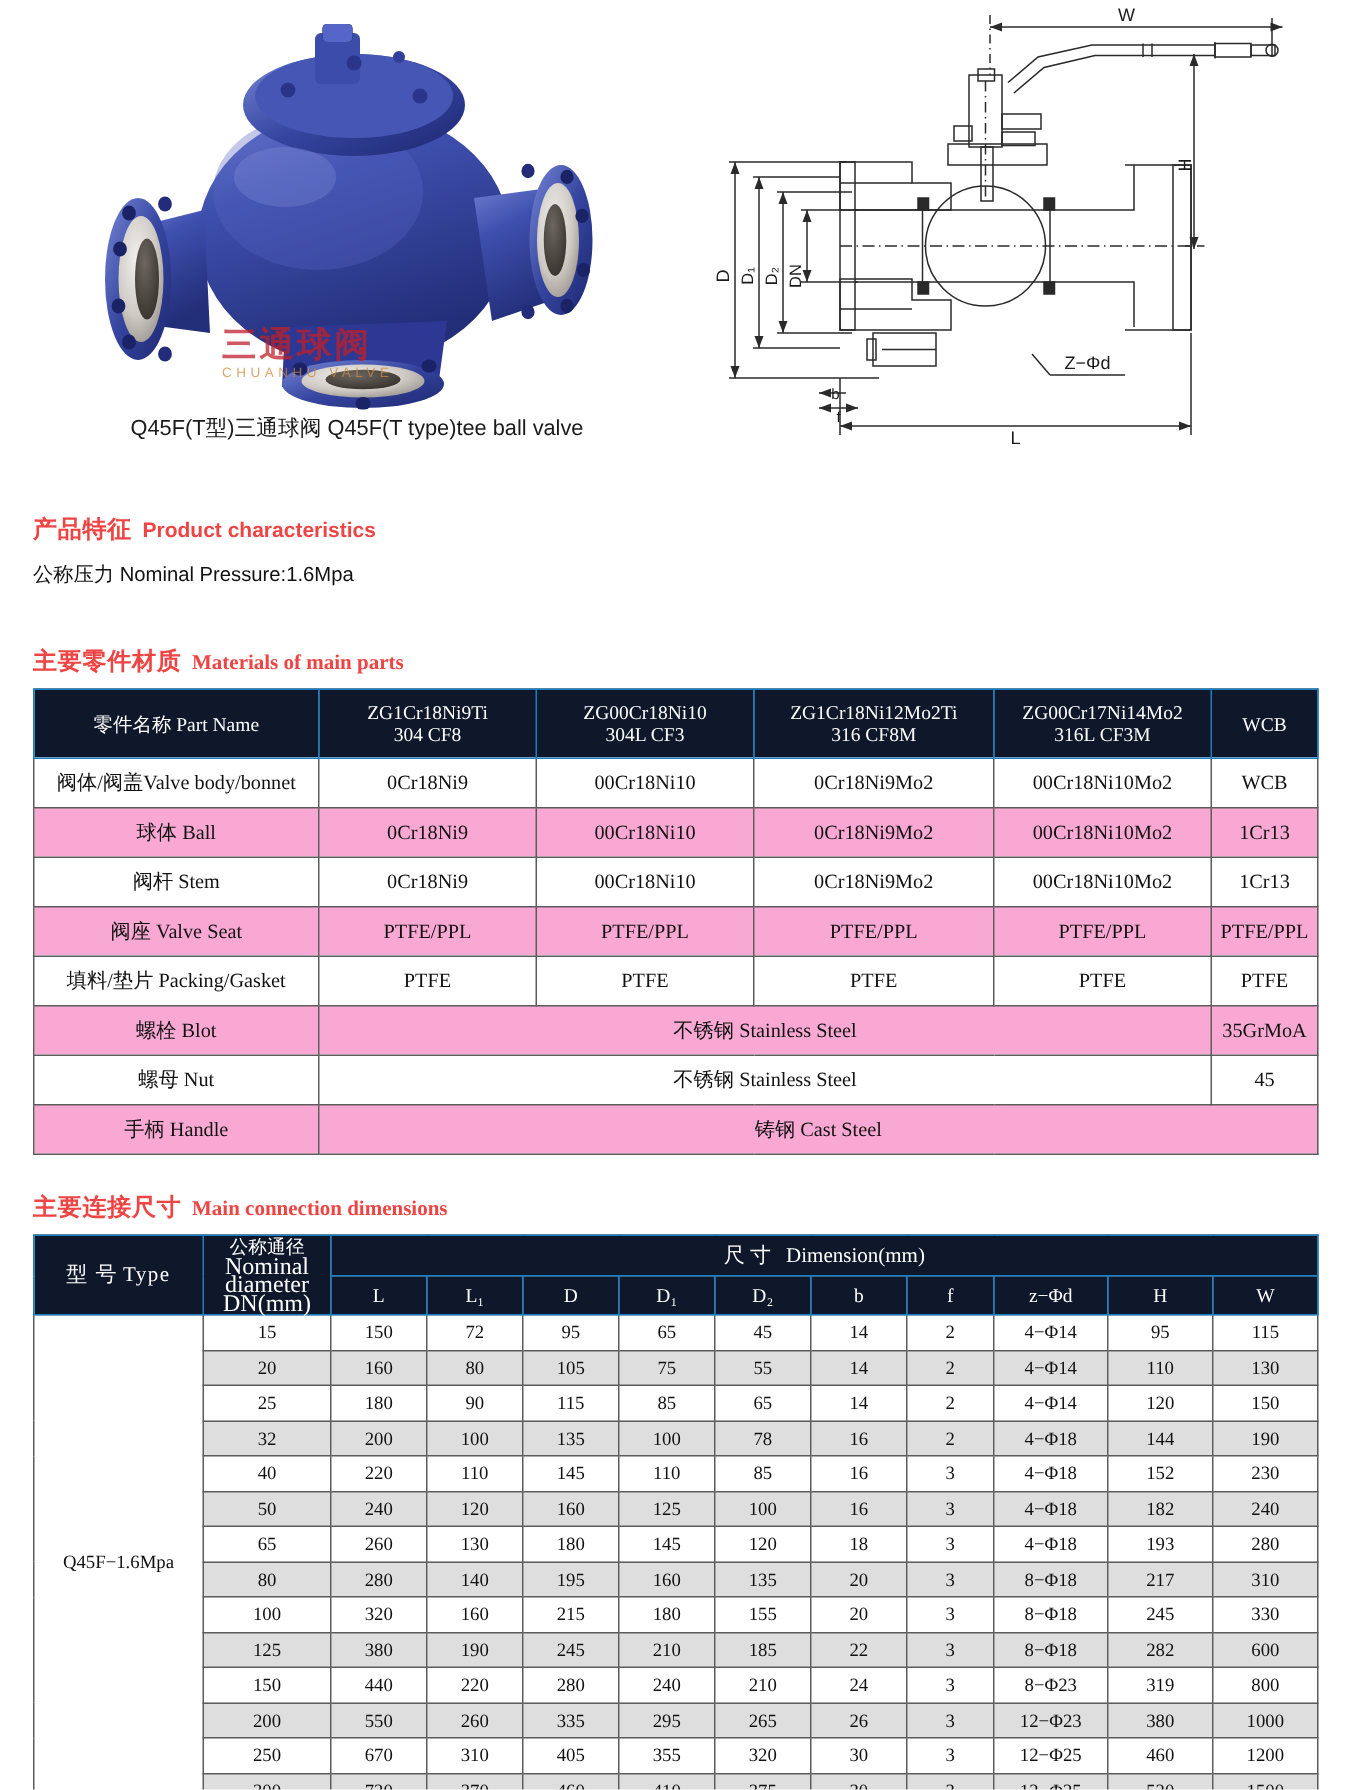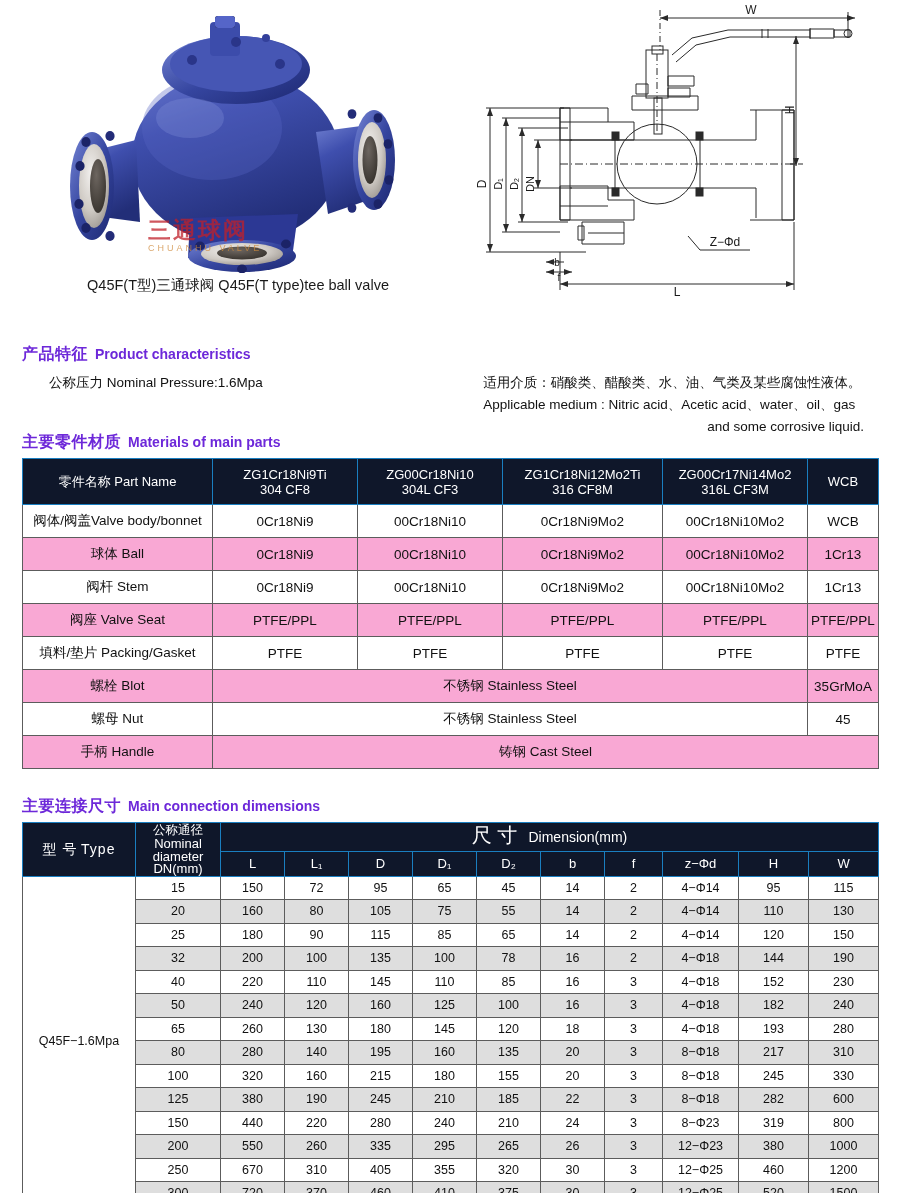--- a/index.html
+++ b/index.html
@@ -67,51 +67,50 @@
   .drawing-wrap {
     position: relative;
     width: 440px; height: 300px;
   }
 
   
   .sect-head {
     margin: 0 0 0 22px;
     font-size: 15px;
     font-weight: bold;
-    color: #6d28d9;
+    color: #ef4444;
     line-height: 1.2;
   }
   .sect-head .cn { font-size: 16px; letter-spacing: .5px; }
   .sect-head .en { font-size: 14px; margin-left: 7px; }
 
   .feat-block {
     position: absolute;
     left: 0; top: 344px;
     width: 900px;
   }
   .feat-cols {
     display: flex;
     margin-top: 9px;
-    padding-left: 27px;
   }
   .feat-left {
     width: 470px;
     padding-left: 22px;
     font-size: 13.5px;
     line-height: 22px;
   }
   .feat-right {
     width: 430px;
     font-size: 13.5px;
     line-height: 22px;
   }
   .feat-right .line-ind { display: block; text-align: right; padding-right: 36px; }
 
   
-  .tbl-block { position: absolute; left: 22px; width: 856px; }
+  .tbl-block { position: absolute; left: 22px; width: 856px; font-family: Liberation Serif, serif; }
   .tbl-title { margin-bottom: 7px; }
 
   table.grid {
     border-collapse: collapse;
     width: 856px;
     table-layout: fixed;
   }
   table.grid td, table.grid th {
     border: 1px solid #5c5c5c;
     text-align: center;
@@ -129,21 +128,21 @@
   .mat-tbl td { height: 33px; font-size: 13.5px; }
   .mat-tbl tr.shade td { background: #f9a8d4; }
   .mat-tbl tr.plain td { background: #ffffff; }
   .mat-tbl .thead-cell { height: 46px; }
   .mat-name { font-size: 13px; margin-left: 28px; }
 
   .dim-tbl td { height: 23.5px; font-size: 12.5px; }
   .dim-tbl tr.shade td { background: #dedede; }
   .dim-tbl tr.plain td { background: #ffffff; }
   .dim-tbl td.typecell { background: #ffffff !important; font-size: 12.5px; }
-  .dim-h-nom { font-size: 13px; line-height: 12.5px; }
+  .dim-h-nom { font-size: 16px; line-height: 12.5px; }
   .dim-h-type { font-size: 14px; letter-spacing: 1px; }
 </style>
 </head>
 <body>
 
 <div class="top-area">
 
   <div class="photo-wrap">
     <div class="photo-stage">
       <svg class="valve-svg" width="390" height="265" viewBox="0 0 390 265">
@@ -340,25 +339,20 @@
 </div>
 
 <div class="feat-block">
   <div class="sect-head">
     <span class="cn">产品特征</span><span class="en">Product characteristics</span>
   </div>
   <div class="feat-cols">
     <div class="feat-left">
       <div>公称压力  Nominal Pressure:1.6Mpa</div>
     </div>
-    <div class="feat-right">
-      <div>适用介质：硝酸类、醋酸类、水、油、气类及某些腐蚀性液体。</div>
-      <div>Applicable medium : Nitric acid、Acetic acid、water、oil、gas</div>
-      <div class="line-ind">and some corrosive liquid.</div>
-    </div>
   </div>
 </div>
 
 <div class="tbl-block" id="materials-block" style="top:432px;">
   <div class="sect-head tbl-title" style="margin-left:0">
     <span class="cn">主要零件材质</span><span class="en">Materials of main parts</span>
   </div>
   <table class="grid mat-tbl">
     <colgroup>
       <col style="width:190px">
@@ -477,21 +471,21 @@
         <th class="thead-cell" rowspan="2">
           <span class="dim-h-type">型  号</span>
           <span class="dim-h-type">Type</span>
         </th>
         <th class="thead-cell" rowspan="2">
           <div style="font-size:12.5px">公称通径</div>
           <div class="dim-h-nom">Nominal diameter</div>
           <div class="dim-h-nom big">DN(mm)</div>
         </th>
         <th class="thead-cell" colspan="10">
-          <span style="font-size:20px">尺    寸</span>
+          <span style="font-size:14px">尺    寸</span>
           <span style="font-size:14px">&nbsp;</span>
           <span style="font-size:14px">Dimension(mm)</span>
         </th>
       </tr>
       <tr class="hrow2" id="dim-subhead">
           <th class="thead-cell">L</th>
           <th class="thead-cell">L₁</th>
           <th class="thead-cell">D</th>
           <th class="thead-cell">D₁</th>
           <th class="thead-cell">D₂</th>

